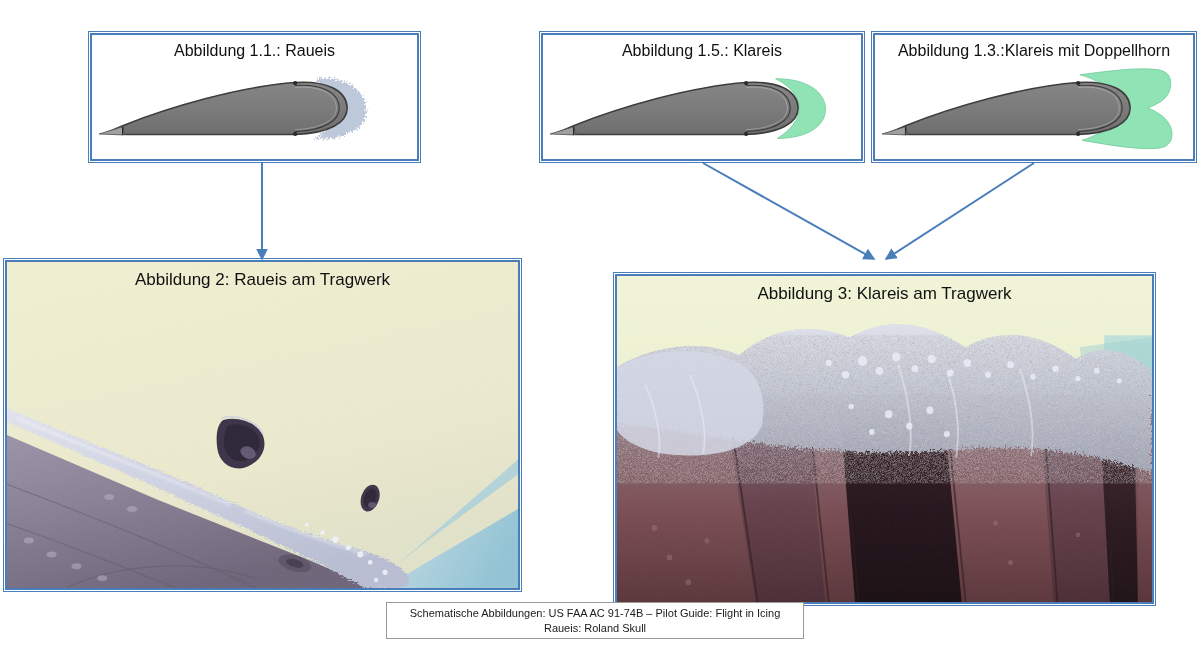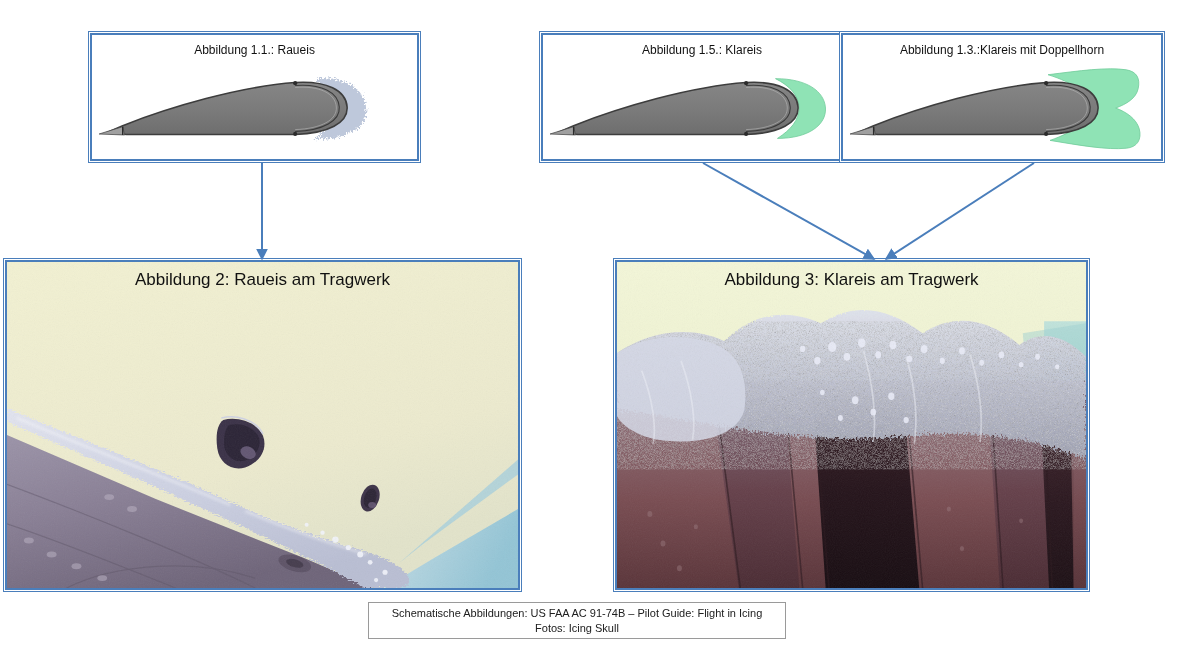--- a/index.html
+++ b/index.html
@@ -29,21 +29,21 @@
     position: relative;
     overflow: hidden;
     background: #ffffff;
   }
 
   
   .schem-title {
     position: absolute;
     left: 0; right: 0; top: 6px;
     text-align: center;
-    font-size: 12px;
+    font-size: 16px;
     line-height: 19px;
     color: #111111;
     white-space: nowrap;
   }
   .schem-canvas {
     position: absolute;
     left: 0; top: 26px; right: 0; bottom: 0;
   }
   .schem-canvas svg { display: block; width: 100%; height: 100%; }
 
@@ -161,21 +161,21 @@
         <path d="M206,27 C231,25 247,33 248,47 C249,60 233,69 206,70" fill="none" stroke="#bdbdbd" stroke-width="0.8" opacity="0.7"></path>
         <path d="M6,74.5 L30,67 L32,75.5 Z" fill="#a0a0a0" stroke="#4a4a4a" stroke-width="0.8"></path>
         <path d="M30,67 L30,75.5" stroke="#2b2b2b" stroke-width="1.4"></path>
         <circle cx="206" cy="22.6" r="2.1" fill="#2b2b2b"></circle>
         <circle cx="206" cy="74.4" r="2.1" fill="#2b2b2b"></circle>
       </svg>
     </div>
   </div>
 </div>
 
-<div class="framed" style="left:839px; top:31px; width:326px; height:132px;">
+<div class="framed" style="left:871px; top:31px; width:326px; height:132px;">
   <div class="inner">
     <div class="schem-title">Abbildung 1.3.:Klareis mit Doppellhorn</div>
     <div class="schem-canvas">
       <svg viewBox="0 0 322 100" preserveAspectRatio="xMidYMid meet" xmlns="http://www.w3.org/2000/svg">
         <defs>
           <linearGradient id="afg3" x1="0" y1="0" x2="0" y2="1">
             <stop offset="0" stop-color="#868686"></stop>
             <stop offset="0.55" stop-color="#7a7a7a"></stop>
             <stop offset="1" stop-color="#6e6e6e"></stop>
           </linearGradient>
@@ -295,21 +295,21 @@
         <ellipse cx="366" cy="239" rx="6" ry="10" fill="#2c2535" transform="rotate(18 366 239)"></ellipse>
         <ellipse cx="368" cy="246" rx="4" ry="3" fill="#6a5d79" opacity="0.8"></ellipse>
 
         <rect x="0" y="0" width="515" height="330" filter="url(#grain2)" opacity="0.07"></rect>
       </svg>
     </div>
     <div class="photo-title">Abbildung 2: Raueis am Tragwerk</div>
   </div>
 </div>
 
-<div class="framed" style="left:613px; top:258px; width:477px; height:334px;">
+<div class="framed" style="left:613px; top:272px; width:543px; height:334px;">
   <div class="inner photo-inner">
     <div class="photo-art">
       <svg viewBox="0 0 571 330" preserveAspectRatio="none" xmlns="http://www.w3.org/2000/svg">
         <defs>
           <linearGradient id="sky3" x1="0" y1="0" x2="0" y2="1">
             <stop offset="0" stop-color="#f3f6d8"></stop>
             <stop offset="1" stop-color="#e7ecc8"></stop>
           </linearGradient>
           <linearGradient id="band3a" x1="0" y1="0" x2="0" y2="1">
             <stop offset="0" stop-color="#7d6472"></stop>
@@ -443,16 +443,16 @@
           <circle cx="492" cy="262" r="2.4"></circle>
         </g>
 
         <rect x="0" y="0" width="571" height="330" filter="url(#grain3)" opacity="0.07"></rect>
       </svg>
     </div>
     <div class="photo-title">Abbildung 3: Klareis am Tragwerk</div>
   </div>
 </div>
 
-<div class="credits" style="left:368px; top:602px; width:418px; height:37px;">
+<div class="credits" style="left:386px; top:602px; width:418px; height:37px;">
   <div>Schematische Abbildungen: US FAA AC 91-74B – Pilot Guide: Flight in Icing</div>
-  <div>Fotos: Icing Skull</div>
+  <div>Raueis: Roland Skull</div>
 </div>
 
 </body></html>

